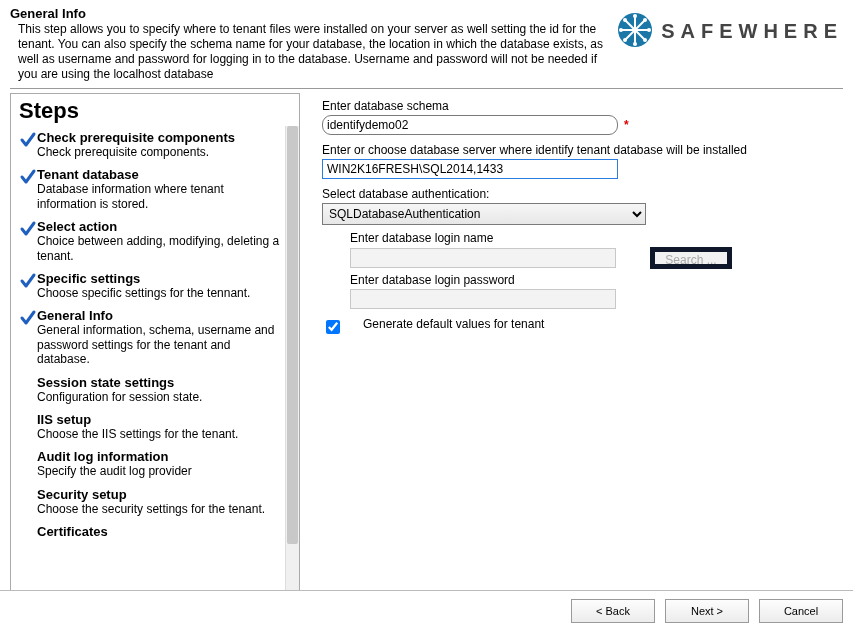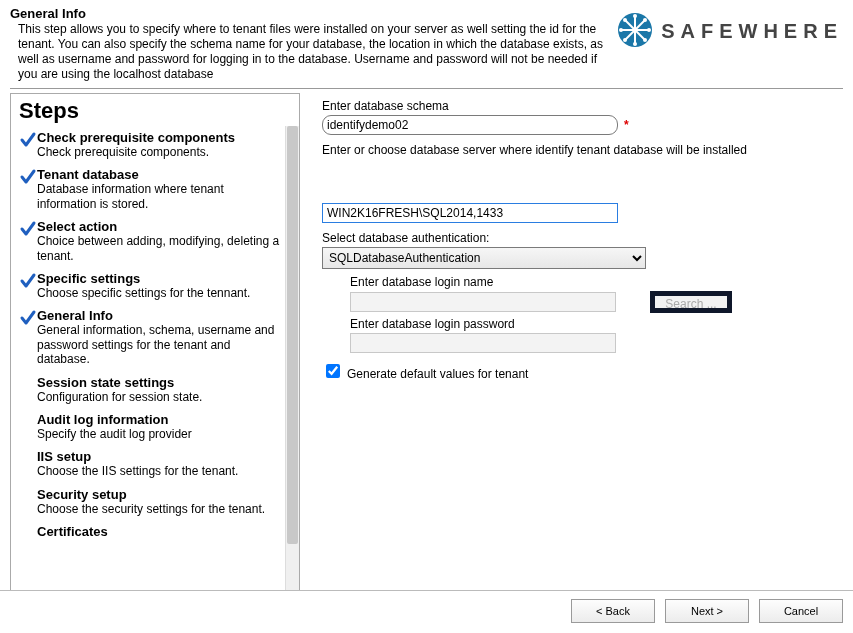--- a/index.html
+++ b/index.html
@@ -60,38 +60,38 @@
 
   
   .form-panel { flex: 1; padding: 0 6px 0 22px; }
   .form-label { margin-top: 6px; margin-bottom: 2px; font-size: 12px; }
   .row { display: flex; align-items: center; }
   input.text {
     height: 20px; padding: 1px 4px;
     border: 1px solid #7a7a7a; font-size: 12px;
     background: #fff; outline: none;
   }
-  input.text.focus { border-color: #2a7de1; margin-top: 44px; }
+  input.text.focus { border-color: #2a7de1; }
   select.text {
     height: 22px; padding: 1px 2px;
     border: 1px solid #7a7a7a; font-size: 12px;
     background: linear-gradient(#f6f6f6,#e7e7e7);
   }
   .req { color: #d00; font-weight: bold; margin-left: 6px; }
   .sub-block { padding-left: 28px; margin-top: 6px; }
   .sub-block .form-label { margin-top: 4px; }
   input.ro {
     background: #f3f3f3; border: 1px solid #c8c8c8; width: 266px; height: 20px;
   }
   .search-btn {
     margin-left: 34px; width: 82px; height: 22px;
     background: #f2f2f2; border: 5px solid #0f172a;
     color: #a9a9a9; font-size: 12px;
   }
-  .gen-row { margin-top: 8px; display:flex; align-items:flex-end; gap:4px; }
+  .gen-row { margin-top: 8px; display:flex; align-items:flex-start; gap:20px; }
   .gen-row input[type=checkbox] { width: 14px; height:14px; }
 
   
   .footer {
     border-top: 1px solid #bbb;
     padding: 8px 10px 10px 10px;
     display: flex; justify-content: flex-end; gap: 10px;
   }
   .footer button {
     width: 84px; height: 24px;
@@ -189,29 +189,29 @@
           <div class="step-item">
             <div class="step-icon"></div>
             <div class="step-text">
               <div class="step-title">Session state settings</div>
               <div class="step-desc">Configuration for session state.</div>
             </div>
           </div>
           <div class="step-item">
             <div class="step-icon"></div>
             <div class="step-text">
+              <div class="step-title">IIS setup</div>
+              <div class="step-desc">Choose the IIS settings for the tenant.</div>
+            </div>
+          </div>
+          <div class="step-item">
+            <div class="step-icon"></div>
+            <div class="step-text">
               <div class="step-title">Audit log information</div>
               <div class="step-desc">Specify the audit log provider</div>
-            </div>
-          </div>
-          <div class="step-item">
-            <div class="step-icon"></div>
-            <div class="step-text">
-              <div class="step-title">IIS setup</div>
-              <div class="step-desc">Choose the IIS settings for the tenant.</div>
             </div>
           </div>
           <div class="step-item">
             <div class="step-icon"></div>
             <div class="step-text">
               <div class="step-title">Security setup</div>
               <div class="step-desc">Choose the security settings for the tenant.</div>
             </div>
           </div>
           <div class="step-item">

